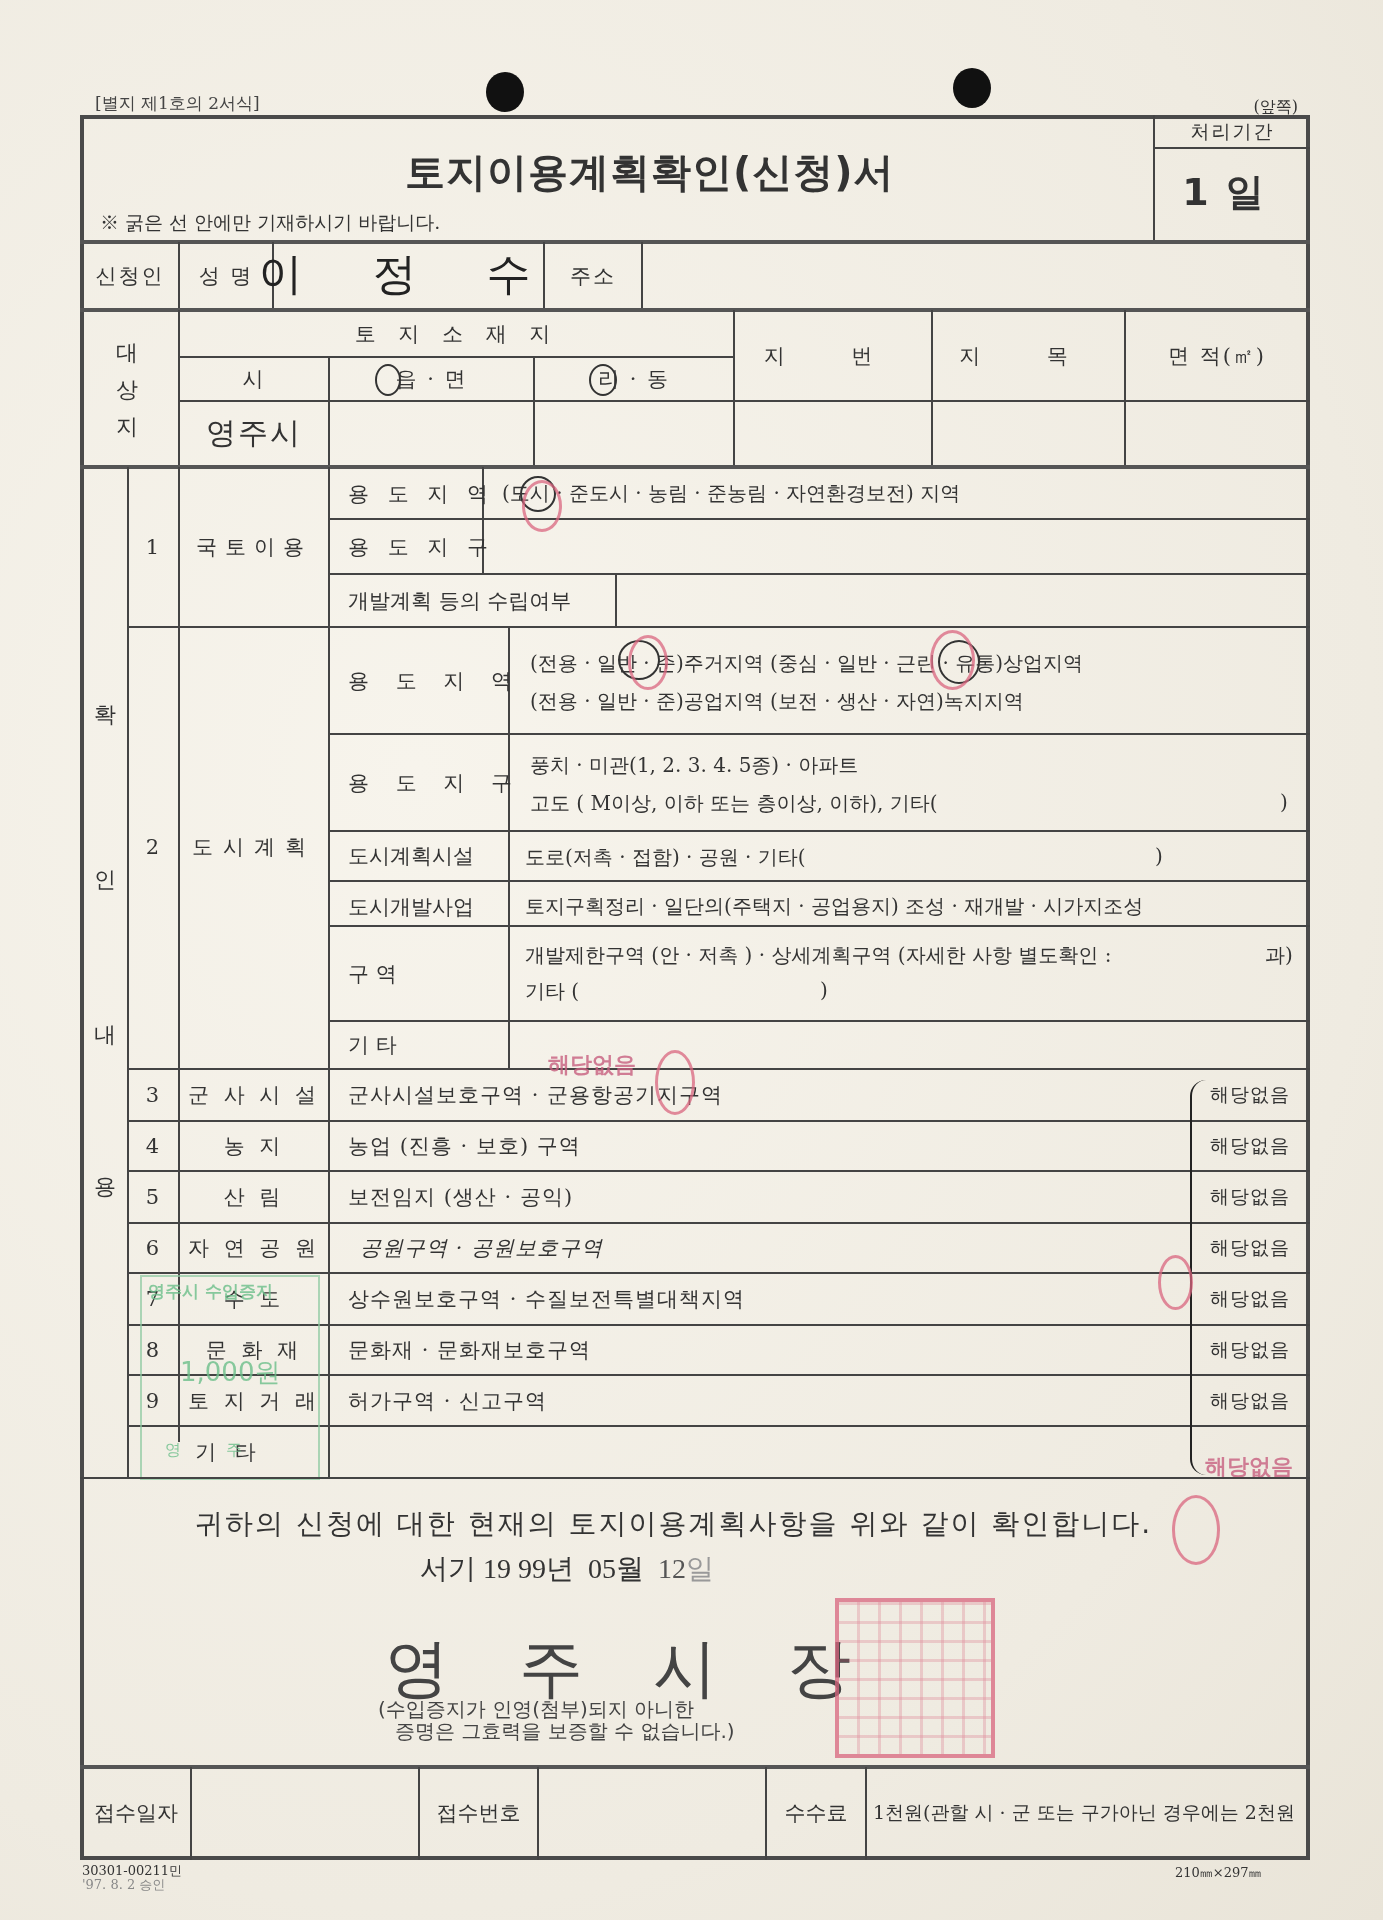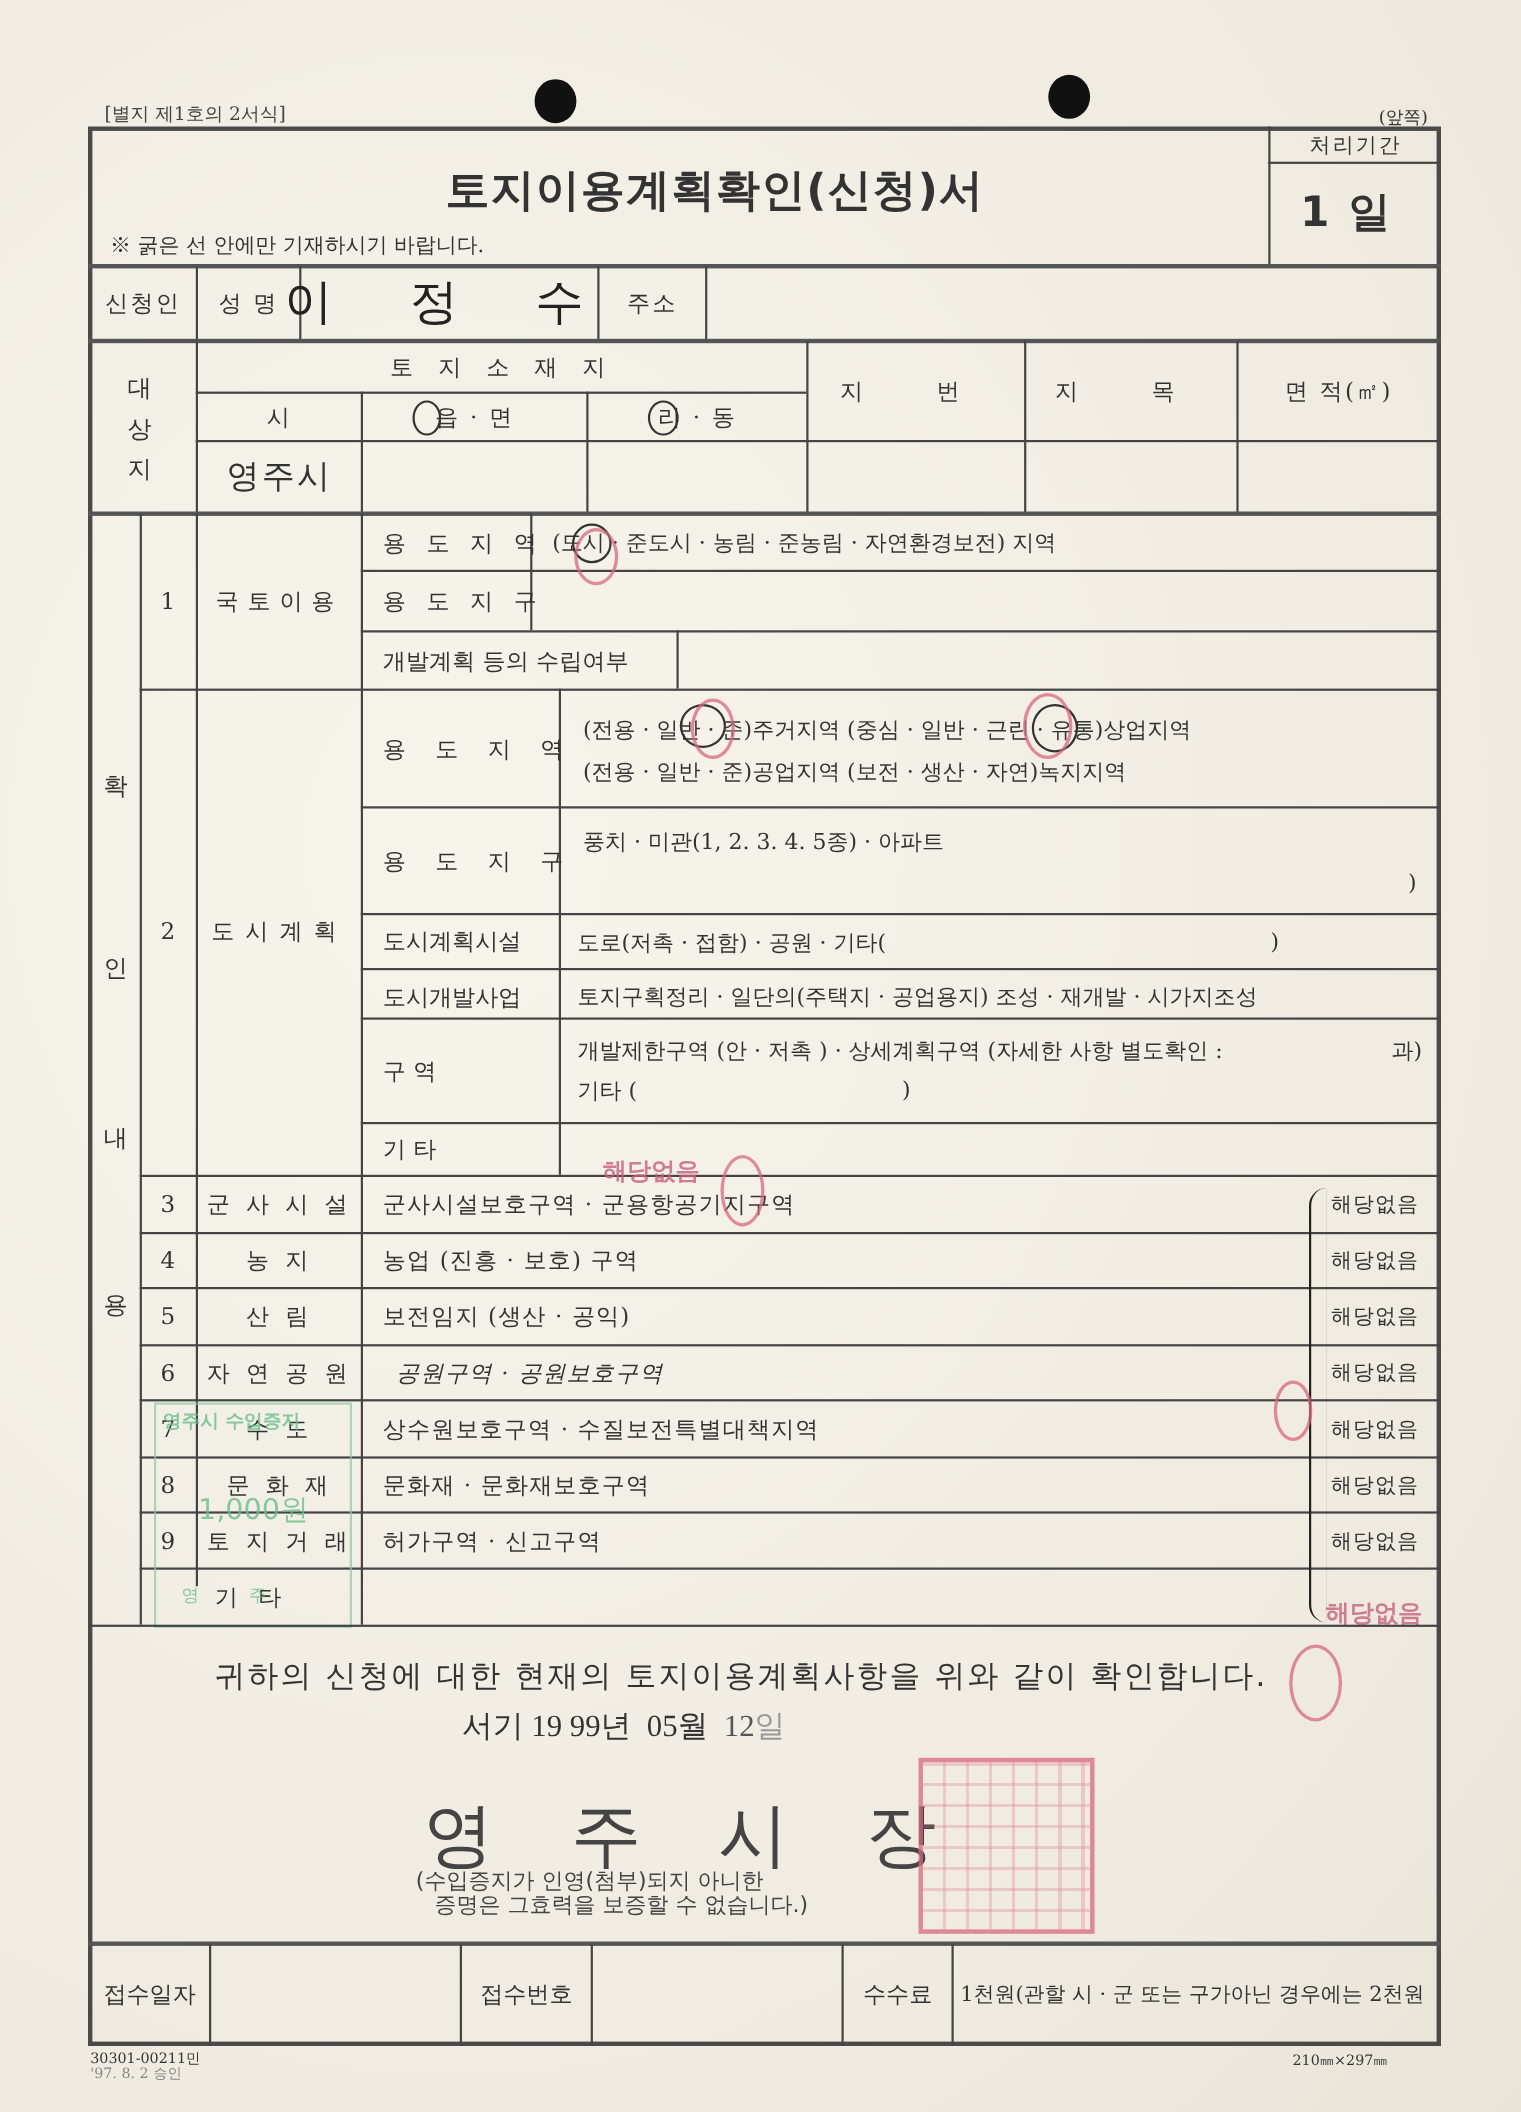--- a/index.html
+++ b/index.html
@@ -162,20 +162,21 @@
   <div class="cell" style="left:180px; top:626px; width:148px; height:442px; letter-spacing:10px;">도시계획</div>
 
   <div class="cell left" style="left:330px; top:628px; width:178px; height:105px; letter-spacing:10px;">용 도 지 역</div>
   <div class="text" style="left:530px; top:650px;">(전용 · 일반 · 준)주거지역  (중심 · 일반 · 근린 · 유통)상업지역</div>
   <div class="text" style="left:530px; top:688px;">(전용 · 일반 · 준)공업지역  (보전 · 생산 · 자연)녹지지역</div>
   <div class="circle" style="left:618px; top:640px; width:42px; height:40px;"></div>
   <div class="circle" style="left:938px; top:640px; width:42px; height:44px;"></div>
 
   <div class="cell left" style="left:330px; top:735px; width:178px; height:95px; letter-spacing:10px;">용 도 지 구</div>
   <div class="text" style="left:530px; top:752px;">풍치 · 미관(1, 2. 3. 4. 5종) · 아파트</div>
+  <div class="text" style="left:530px; top:790px;">고도 (        M이상, 이하 또는   층이상, 이하), 기타(</div>
   <div class="text" style="left:1280px; top:790px;">)</div>
 
   <div class="cell left" style="left:330px; top:832px; width:178px; height:48px; letter-spacing:0;">도시계획시설</div>
   <div class="text" style="left:525px; top:844px;">도로(저촉 · 접함)  ·  공원  ·  기타(</div>
   <div class="text" style="left:1155px; top:844px;">)</div>
 
   <div class="cell left" style="left:330px; top:882px; width:178px; height:49px; letter-spacing:0;">도시개발사업</div>
   <div class="text" style="left:525px; top:893px;">토지구획정리 · 일단의(주택지 · 공업용지) 조성 · 재개발 · 시가지조성</div>
 
   <div class="cell left" style="left:330px; top:927px; width:180px; height:93px; letter-spacing:0;">구        역</div>

